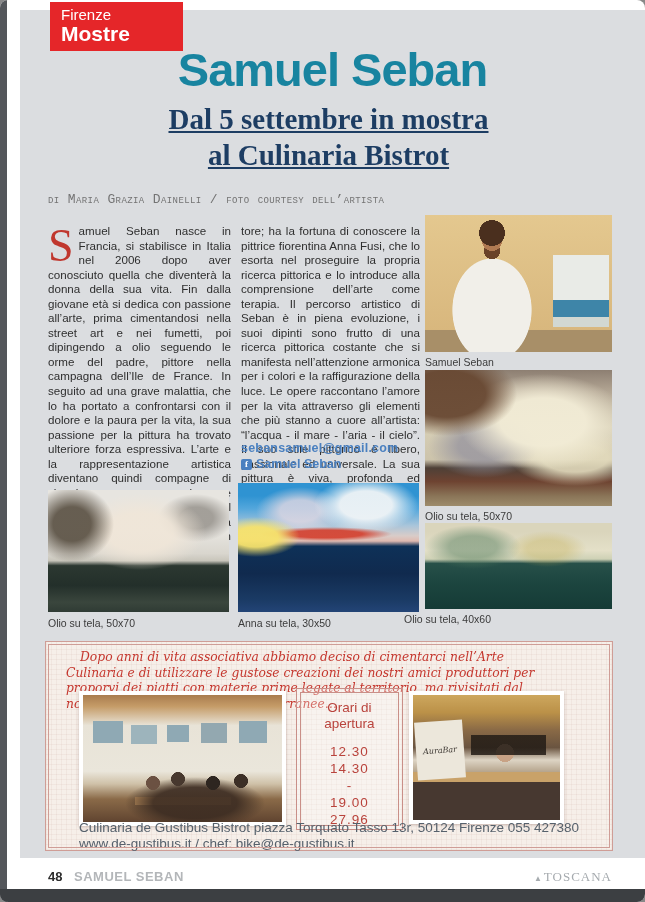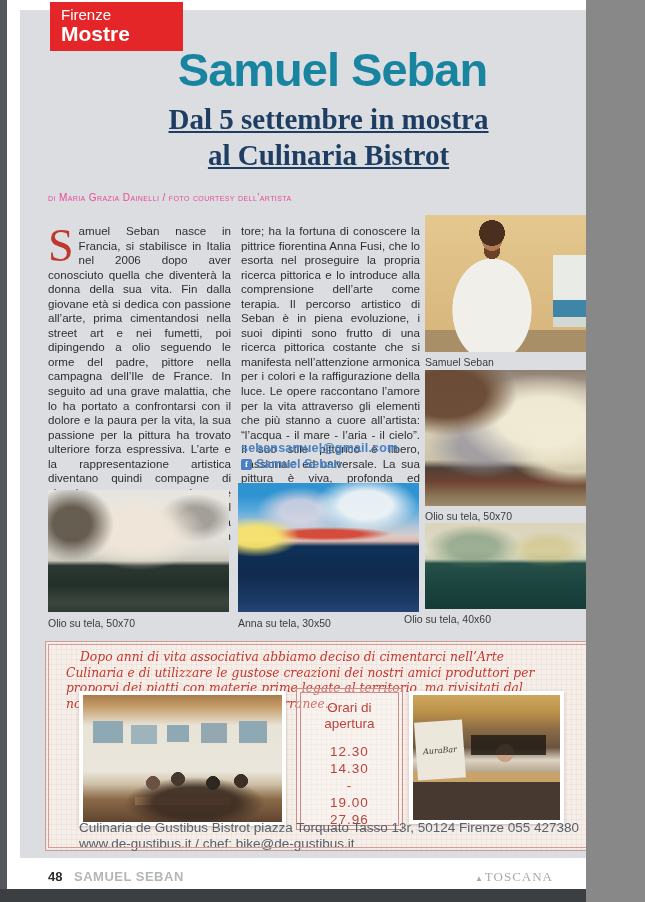--- a/index.html
+++ b/index.html
@@ -1,32 +1,32 @@
 <!DOCTYPE html>
 <html><head>
 <meta charset="utf-8">
 <style>
   html,body{margin:0;padding:0;background:#888;}
-  .canvas{position:relative;width:586px;height:902px;background:#ffffff;overflow:hidden;
-          font-family:"Liberation Sans",sans-serif;}
+  .canvas{position:relative;width:645px;height:902px;background:#ffffff;overflow:hidden;
+          font-family:"Liberation Sans",sans-serif;border-radius:8px;}
   .left-strip{position:absolute;left:0;top:0;width:7px;height:902px;background:#54575b;}
   .bottom-bar{position:absolute;left:0;top:889px;width:645px;height:13px;background:#3c3f42;}
   .page-bg{position:absolute;left:20px;top:10px;width:625px;height:848px;background:#dbdde0;}
 
   .badge{position:absolute;left:50px;top:2px;min-width:108px;background:#e52629;color:#fff;
          padding:4px 14px 6px 11px;}
   .badge-kicker{font-size:15px;line-height:17px;}
   .badge-label{font-size:21px;font-weight:700;line-height:22px;}
 
   .title{position:absolute;left:20px;top:44px;width:625px;margin:0;text-align:center;
          font-size:47px;line-height:52px;font-weight:700;letter-spacing:-1px;color:#1884a0;}
   .subtitle{position:absolute;left:16px;top:101px;width:625px;text-align:center;
             font-family:"Liberation Serif",serif;font-weight:700;font-size:29px;line-height:36px;color:#1d3d63;text-decoration:underline;}
   .byline{position:absolute;left:48px;top:192px;font-variant:small-caps;letter-spacing:.4px;
-          font-size:10px;color:#ec4899;}
+          font-size:13px;color:#737373;font-family:Liberation Mono, monospace;}
 
   .col{position:absolute;top:224px;font-size:11.6px;line-height:14.55px;text-align:justify;color:#2e2e2e;}
   .col1{left:48px;width:183px;}
   .col2{left:241px;width:179px;}
   .dropcap{float:left;font-family:"Liberation Serif",serif;font-size:46px;line-height:40px;
            color:#c0372e;padding:2px 5px 0 0;}
 
   .email{position:absolute;left:241px;top:441px;font-size:12.5px;font-weight:700;color:#4a80c0;
          text-decoration:none;letter-spacing:.2px;cursor:pointer;}
   .fb-row{position:absolute;left:241px;top:457px;display:flex;align-items:center;gap:4px;cursor:pointer;}

